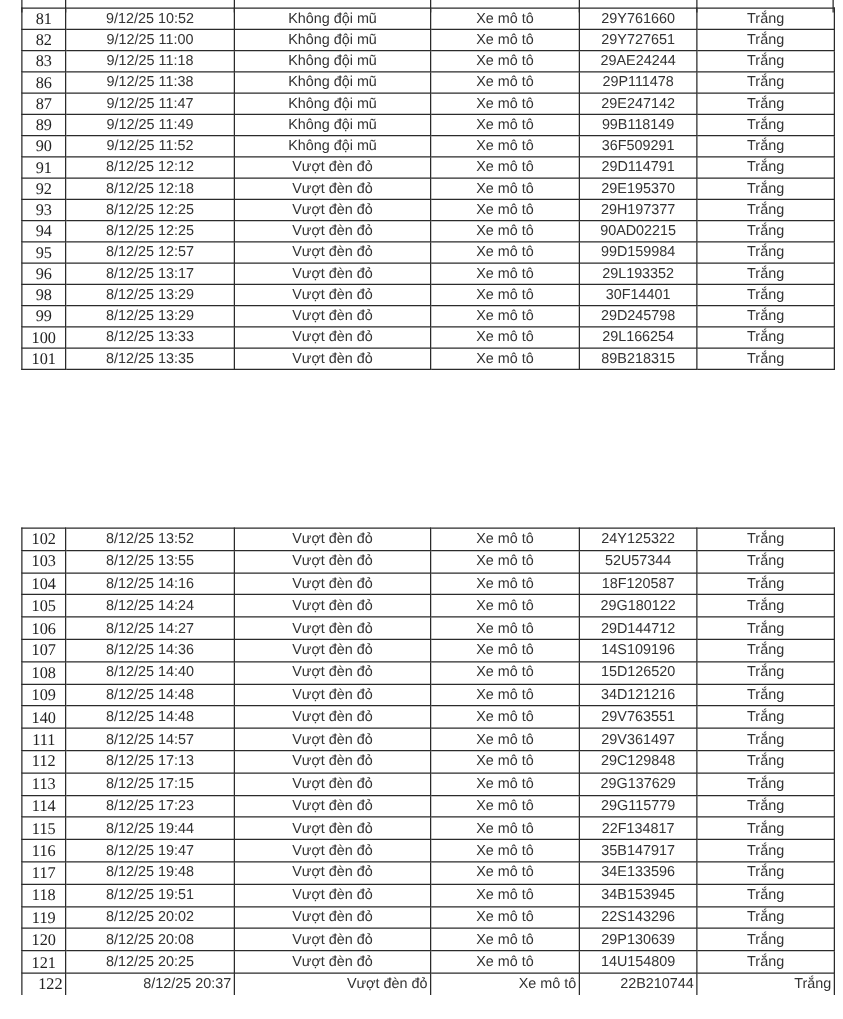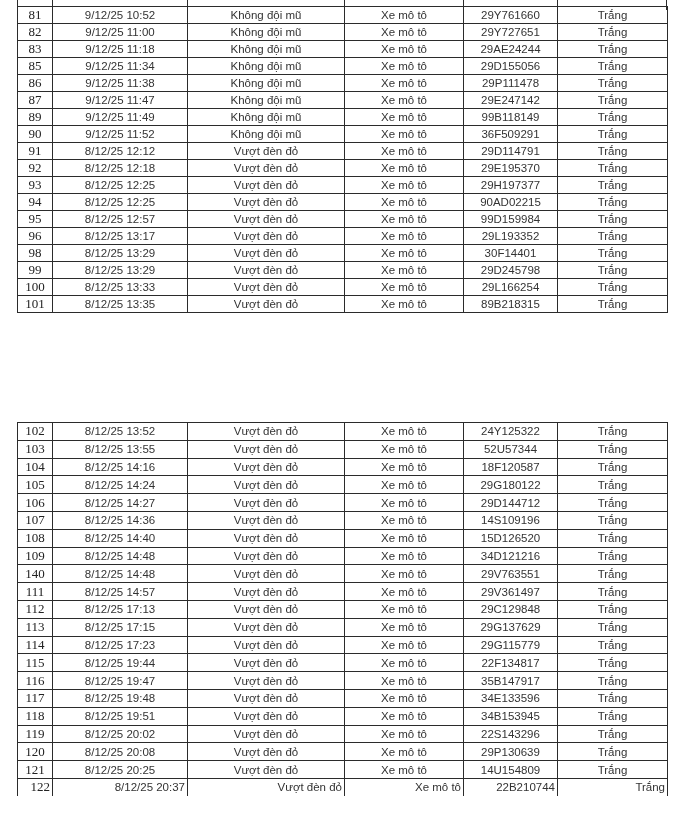--- a/index.html
+++ b/index.html
@@ -91,28 +91,20 @@
         </tr>
         <tr>
           <td class="col-no">83</td>
           <td class="col-datetime">9/12/25 11:18</td>
           <td class="col-violation">Không đội mũ</td>
           <td class="col-vehicle">Xe mô tô</td>
           <td class="col-plate">29AE24244</td>
           <td class="col-color">Trắng</td>
         </tr>
         <tr>
-          <td class="col-no">85</td>
-          <td class="col-datetime">9/12/25 11:34</td>
-          <td class="col-violation">Không đội mũ</td>
-          <td class="col-vehicle">Xe mô tô</td>
-          <td class="col-plate">29D155056</td>
-          <td class="col-color">Trắng</td>
-        </tr>
-        <tr>
           <td class="col-no">86</td>
           <td class="col-datetime">9/12/25 11:38</td>
           <td class="col-violation">Không đội mũ</td>
           <td class="col-vehicle">Xe mô tô</td>
           <td class="col-plate">29P111478</td>
           <td class="col-color">Trắng</td>
         </tr>
         <tr>
           <td class="col-no">87</td>
           <td class="col-datetime">9/12/25 11:47</td>

